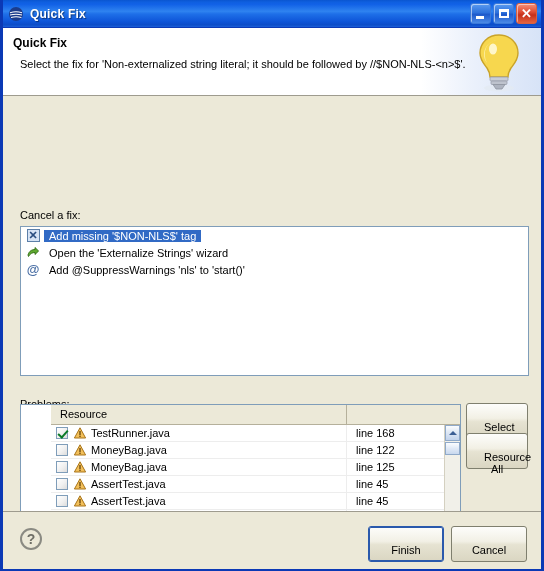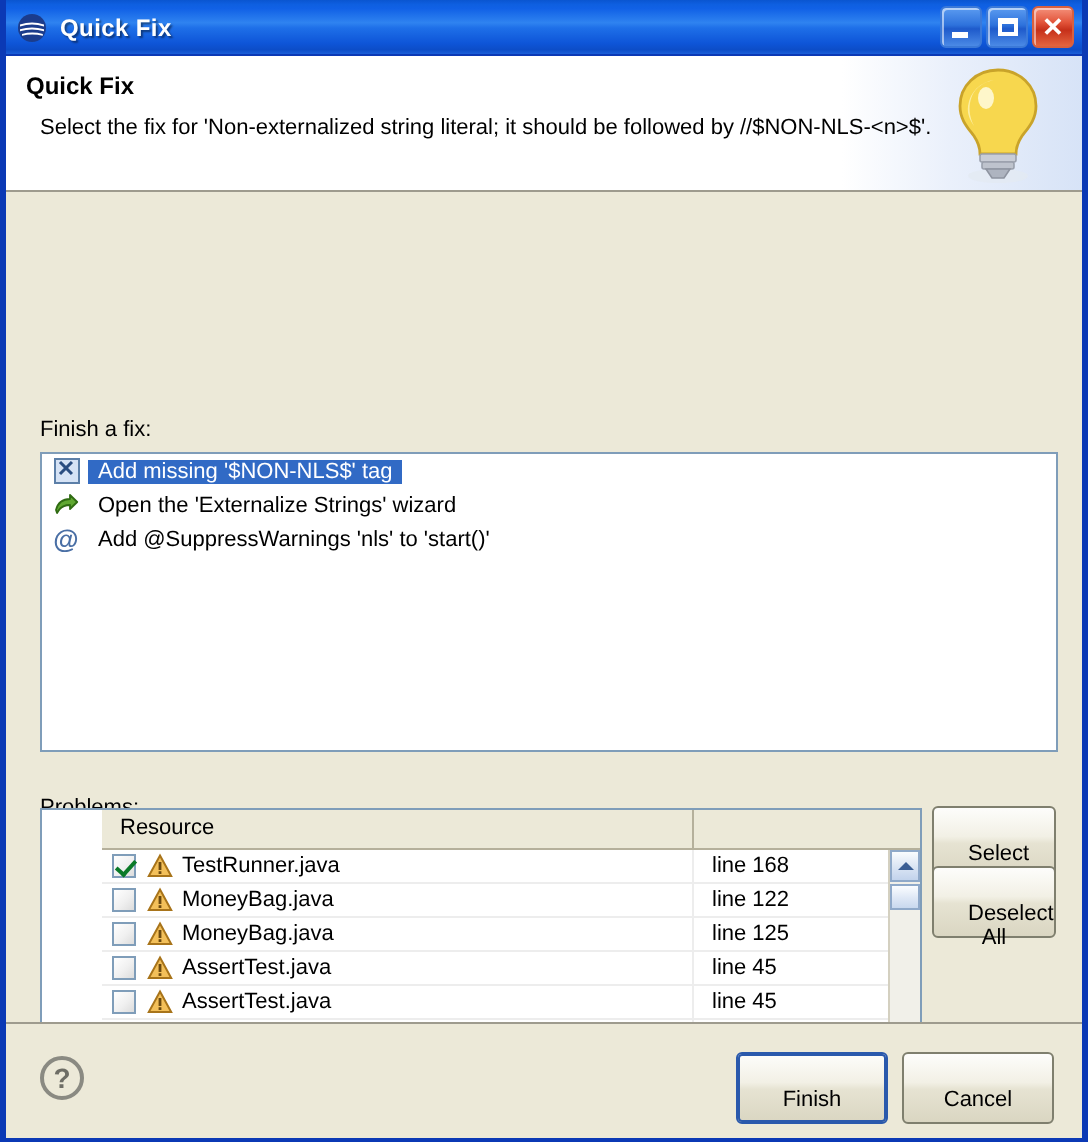--- a/index.html
+++ b/index.html
@@ -409,21 +409,21 @@
         <ellipse cx="22" cy="18" rx="4" ry="5.5" fill="#FFFBE0" opacity="0.85"></ellipse>
         <rect x="19" y="46" width="18" height="4" rx="1" fill="#C9CDD6" stroke="#9AA0AC" stroke-width="0.8"></rect>
         <rect x="20" y="50" width="16" height="3.5" rx="1" fill="#BEC3CD" stroke="#9AA0AC" stroke-width="0.8"></rect>
         <path d="M22 53.5 L34 53.5 L31 58 L25 58 Z" fill="#AEB4C0" stroke="#8E94A0" stroke-width="0.8"></path>
       </svg>
     </span>
   </div>
 
   <div class="body-area">
 
-    <div class="field-label" style="left:17px; top:113px;">Finish a fix:</div>
+    <div class="field-label" style="left:17px; top:113px;">Cancel a fix:</div>
 
     <div class="fixlist">
       <div class="fix-row selected">
         <span class="fix-icon">
           <span class="ico-nls">✕</span>
         </span>
         <span class="fix-label">Add missing '$NON-NLS$' tag</span>
       </div>
       <div class="fix-row">
         <span class="fix-icon">
@@ -578,21 +578,21 @@
           </span>
           <span class="sb-thumb"></span>
           <span class="sb-btn down">
             <span class="sb-arrow down"></span>
           </span>
         </div>
       </div>
     </div>
 
     <button class="btn btn-selectall">Select All</button>
-    <button class="btn btn-deselectall">Deselect All</button>
+    <button class="btn btn-deselectall">Resource All</button>
   </div>
 
   <div class="footer">
     <span class="help-icon">?</span>
     <button class="btn btn-finish">Finish</button>
     <button class="btn btn-cancel">Cancel</button>
   </div>
 
 </div>
 

